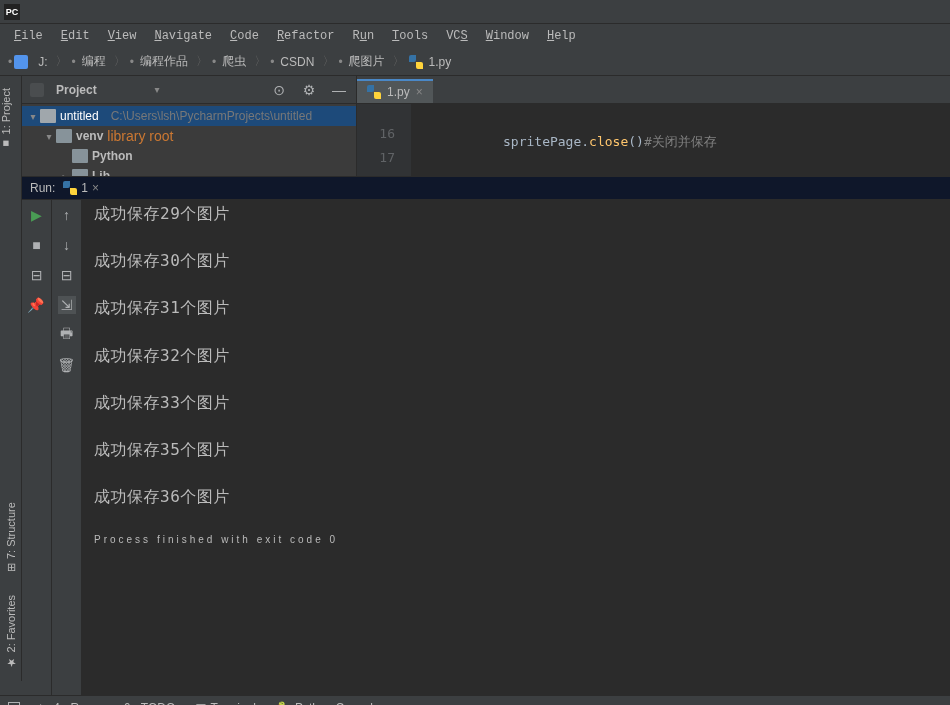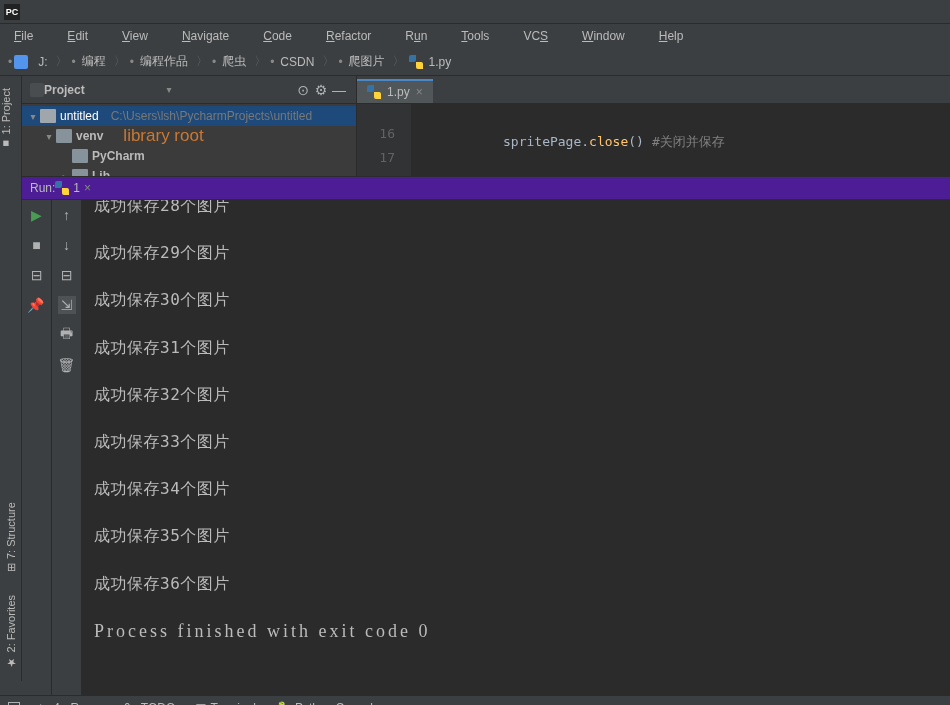--- a/index.html
+++ b/index.html
@@ -2,79 +2,79 @@
 <html><head>
 <meta charset="utf-8">
 <style>
 * { margin: 0; padding: 0; box-sizing: border-box; }
 body { width: 950px; height: 705px; background: #3c3f41; font-family: "Segoe UI", sans-serif; font-size: 12px; color: #bbbbbb; overflow: hidden; }
 
 .titlebar { background: #3c3f41; height: 24px; display: flex; align-items: center; padding: 0 4px; border-bottom: 1px solid #2b2b2b; }
 .titlebar-icon { width: 16px; height: 16px; background: #222; color: #fff; font-size: 9px; font-weight: bold; display: flex; align-items: center; justify-content: center; margin-right: 6px; }
 .titlebar-text { color: #8c8c8c; font-size: 12px; }
 
-.menubar { background: #3c3f41; height: 24px; display: flex; align-items: center; padding: 0 6px; gap: 18px; }
+.menubar { background: #3c3f41; height: 24px; display: flex; align-items: center; padding: 0 6px; gap: 2px; font-family: Liberation Mono, monospace; }
 .menubar span { padding: 2px 8px; color: #bbbbbb; cursor: pointer; }
 .menubar span u { text-decoration: underline; }
 
 .navbar { background: #3c3f41; height: 28px; display: flex; align-items: center; padding: 0 8px; gap: 2px; border-bottom: 1px solid #2b2b2b; }
 .nav-disk { width: 14px; height: 14px; background: #5394ec; border-radius: 2px; margin-right: 4px; }
 .nav-item { color: #bbbbbb; padding: 0 4px; }
 .nav-sep { color: #666; padding: 0 2px; }
 .nav-spacer { flex: 1; }
 
 .main-area { display: flex; height: 100px; }
 
 .project-panel { width: 335px; background: #3b3b3b; display: flex; flex-direction: column; border-right: 1px solid #2b2b2b; }
-.project-header { height: 28px; background: #3c3f41; display: flex; align-items: center; padding: 0 8px; border-bottom: 1px solid #2b2b2b; gap: 0; }
+.project-header { height: 28px; background: #3c3f41; display: flex; align-items: center; padding: 0 8px; border-bottom: 1px solid #2b2b2b; gap: 12px; }
 .project-title-icon { width: 14px; height: 14px; background: #4a4d4f; border-radius: 2px; }
 .project-title { flex: 1; color: #bbbbbb; font-weight: bold; }
 .project-arrow { color: #888; font-size: 10px; }
 .header-icon { width: 18px; height: 18px; display: flex; align-items: center; justify-content: center; color: #afb1b3; cursor: pointer; font-size: 14px; }
 
 .tree { background: #3b3b3b; flex: 1; overflow: hidden; padding: 2px 0; }
 .tree-item { display: flex; align-items: center; height: 20px; padding-left: 4px; color: #bbbbbb; }
 .tree-item.selected { background: #1d4a7a; color: #fff; }
 .tree-arrow { width: 14px; color: #888; font-size: 10px; text-align: center; }
 .tree-icon { width: 16px; height: 14px; margin-right: 4px; }
 .folder-icon { background: #87939a; border-radius: 1px; }
 .folder-icon.root { background: #a0a7ac; }
 .tree-name { font-weight: bold; }
 .tree-path { color: #787878; margin-left: 12px; }
-.tree-lib { color: #cc7832; margin-left: 20px; font-size: 17px; }
+.tree-lib { color: #cc7832; margin-left: 4px; font-size: 14px; }
 
 .editor-panel { flex: 1; background: #2b2b2b; display: flex; flex-direction: column; }
 .tab-bar { height: 28px; background: #3c3f41; display: flex; align-items: flex-end; border-bottom: 1px solid #2b2b2b; }
 .tab { height: 24px; background: #515658; display: flex; align-items: center; padding: 0 10px; gap: 6px; border-top: 2px solid #4a88c7; color: #bbbbbb; }
 .tab-close { color: #888; font-size: 12px; }
 .py-file-icon { width: 14px; height: 14px; position: relative; }
 .py-file-icon::before { content: ""; position: absolute; width: 7px; height: 7px; background: #3572a5; border-radius: 2px 0 2px 0; top: 0; left: 0; }
 .py-file-icon::after { content: ""; position: absolute; width: 7px; height: 7px; background: #ffd43b; border-radius: 0 2px 0 2px; bottom: 0; right: 0; }
 
 .code-area { flex: 1; display: flex; background: #2b2b2b; font-family: "Consolas", monospace; font-size: 13px; line-height: 24px; overflow: hidden; }
 .gutter { width: 54px; background: #313335; color: #606366; text-align: right; padding-right: 16px; padding-top: 18px; }
 .code-lines { flex: 1; padding-left: 22px; padding-top: 2px; color: #a9b7c6; white-space: pre; position: relative; }
 .k-method { color: #ffc66d; }
-.k-comment { color: #808080; margin-left: 8px; }
-
-.run-header { height: 24px; background: #4c1d95; display: flex; align-items: center; padding: 0 8px; border-top: 1px solid #2b2b2b; border-bottom: 1px solid #2b2b2b; }
+.k-comment { color: #808080; }
+
+.run-header { height: 24px; background: #0f172a; display: flex; align-items: center; padding: 0 8px; gap: 8px; border-top: 1px solid #2b2b2b; border-bottom: 1px solid #2b2b2b; }
 .run-title { color: #bbbbbb; }
 .run-tab { display: flex; align-items: center; gap: 4px; color: #bbbbbb; }
 .run-close { color: #888; }
 
 .run-body { display: flex; height: 495px; background: #2b2b2b; }
 .run-toolbar { width: 30px; background: #3c3f41; display: flex; flex-direction: column; align-items: center; padding-top: 6px; gap: 12px; border-right: 1px solid #2b2b2b; }
 .run-toolbar2 { width: 30px; background: #3c3f41; display: flex; flex-direction: column; align-items: center; padding-top: 6px; gap: 12px; border-right: 1px solid #2b2b2b; }
 .tb-icon { width: 18px; height: 18px; display: flex; align-items: center; justify-content: center; font-size: 14px; color: #afb1b3; cursor: pointer; }
 .play-icon { color: #499c54; }
 
 .console { flex: 1; font-family: "Consolas", "Microsoft YaHei", monospace; font-size: 16px; color: #bbbbbb; padding: 4px 12px; overflow: hidden; line-height: 1.2; }
 .console-line { margin-bottom: 28px; letter-spacing: 0.5px; }
 .console-line.first { margin-top: -8px; margin-bottom: 28px; }
-.exit-line { font-family: Liberation Serif, serif; letter-spacing: 3px; font-size: 18px; }
+.exit-line { font-family: Liberation Sans, sans-serif; letter-spacing: 3px; font-size: 10px; }
 .vertical-tab { writing-mode: vertical-rl; transform: rotate(180deg); font-size: 11px; color: #bbbbbb; padding: 8px 0; cursor: pointer; display: flex; align-items: center; gap: 4px; }
 
 .statusbar { height: 24px; background: #3c3f41; border-top: 1px solid #2b2b2b; display: flex; align-items: center; padding: 0 8px; gap: 20px; }
 .status-item { color: #bbbbbb; display: flex; align-items: center; gap: 4px; cursor: pointer; }
 .status-underline { text-decoration: underline; }
 
 .left-side-container { position: absolute; left: 0; top: 76px; bottom: 24px; width: 22px; background: #3c3f41; border-right: 1px solid #2b2b2b; display: flex; flex-direction: column; }
 .left-side-top { padding-top: 4px; }
 .left-side-bottom { margin-top: auto; padding-bottom: 4px; display: flex; flex-direction: column; gap: 6px; }
 
@@ -164,21 +164,21 @@
         <span class="tree-path">C:\Users\lsh\PycharmProjects\untitled</span>
       </div>
       <div class="tree-item" style="padding-left:20px">
         <span class="tree-arrow">▾</span>
         <span class="tree-icon folder-icon"></span>
         <span class="tree-name">venv</span>
         <span class="tree-lib">library root</span>
       </div>
       <div class="tree-item" style="padding-left:50px">
         <span class="tree-icon folder-icon"></span>
-        <span class="tree-name">PyCharm</span>
+        <span class="tree-name">Python</span>
       </div>
       <div class="tree-item" style="padding-left:36px">
         <span class="tree-arrow">▸</span>
         <span class="tree-icon folder-icon"></span>
         <span class="tree-name">Lib</span>
       </div>
     </div>
   </div>
 
   <div class="editor-panel">
@@ -221,27 +221,25 @@
   </div>
   <div class="run-toolbar2">
     <div class="tb-icon">↑</div>
     <div class="tb-icon">↓</div>
     <div class="tb-icon">⊟</div>
     <div class="tb-icon" style="background:#4e5254;padding:1px">⇲</div>
     <div class="tb-icon">🖶</div>
     <div class="tb-icon">🗑</div>
   </div>
   <div class="console">
-    <div class="console-line first">成功保存28个图片</div>
     <div class="console-line">成功保存29个图片</div>
     <div class="console-line">成功保存30个图片</div>
     <div class="console-line">成功保存31个图片</div>
     <div class="console-line">成功保存32个图片</div>
     <div class="console-line">成功保存33个图片</div>
-    <div class="console-line">成功保存34个图片</div>
     <div class="console-line">成功保存35个图片</div>
     <div class="console-line">成功保存36个图片</div>
     <div class="exit-line">Process finished with exit code 0</div>
   </div>
 </div>
 </div>
 
 <div class="statusbar">
   <div class="status-item">
       <span class="box-icon"></span>

